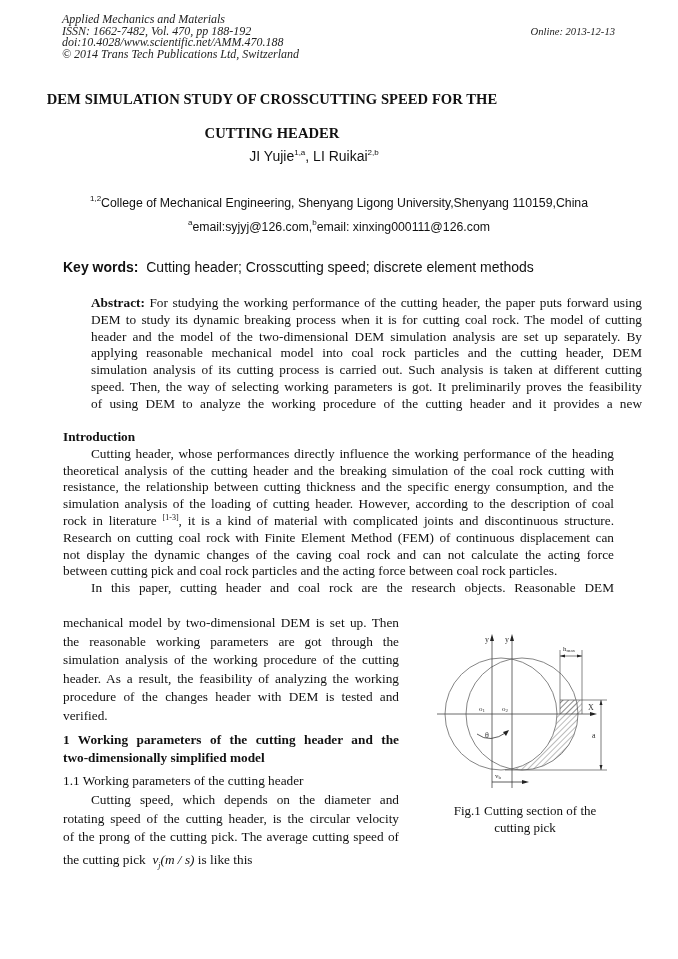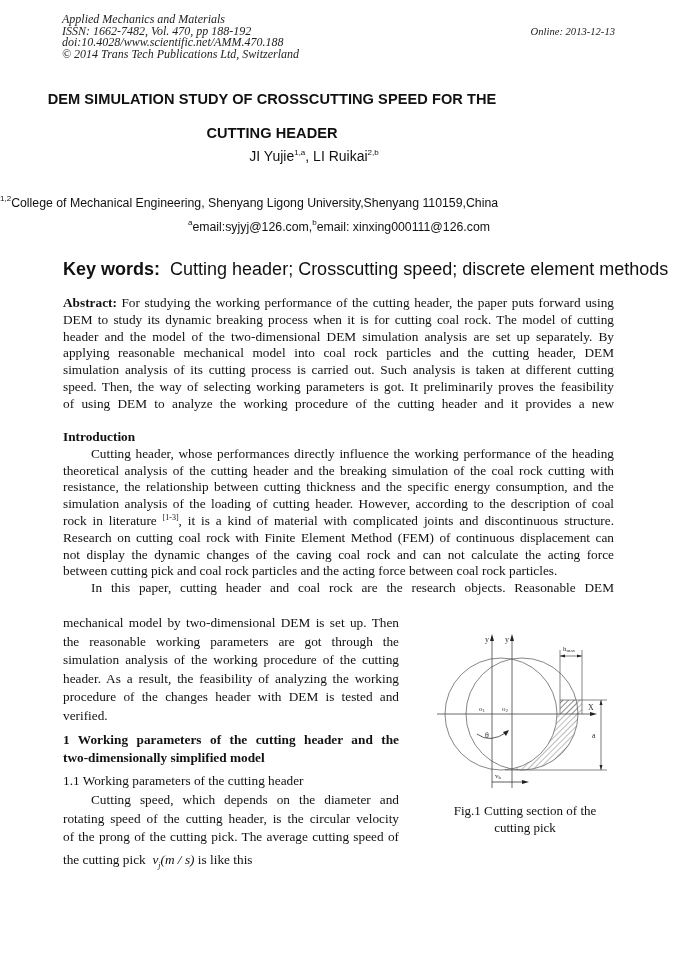--- a/index.html
+++ b/index.html
@@ -2,26 +2,26 @@
 <html><head>
 <meta charset="utf-8">
 <style>
   html, body { margin: 0; padding: 0; background: #ffffff; }
   body { width: 678px; height: 959px; position: relative; overflow: hidden; color: #111; }
   .abs { position: absolute; }
 
   .meta { left: 62px; top: 14px; font-family: "Liberation Serif", serif; font-style: italic; font-size: 12px; line-height: 11.6px; color: #222; }
   .online { right: 63px; top: 14px; font-family: "Liberation Serif", serif; font-style: italic; font-size: 10.6px; color: #222; margin-top: 12px; }
 
-  .title { left: 0; width: 544px; text-align: center; font-family: Liberation Sans, sans-serif; font-weight: bold; font-size: 14.6px; letter-spacing: 0.05px; }
+  .title { left: 0; width: 544px; text-align: center; font-family: Liberation Serif, serif; font-weight: bold; font-size: 14.6px; letter-spacing: 0.05px; }
   .authors { left: 0; width: 628px; text-align: center; top: 148px; font-family: "Liberation Sans", sans-serif; font-size: 14px; }
   .authors sup, .aff sup, .emails sup { font-size: 8px; vertical-align: 6px; line-height: 0; }
-  .aff { left: 0; width: 678px; text-align: left; top: 196px; font-family: "Liberation Sans", sans-serif; font-size: 12.3px; }
+  .aff { left: 0; width: 678px; text-align: center; top: 196px; font-family: "Liberation Sans", sans-serif; font-size: 12.3px; }
   .emails { left: 0; width: 678px; text-align: center; top: 220px; font-family: "Liberation Sans", sans-serif; font-size: 12.3px; }
-  .kw { left: 63px; top: 259px; font-family: "Liberation Sans", sans-serif; font-size: 18px; }
+  .kw { left: 63px; top: 259px; font-family: "Liberation Sans", sans-serif; font-size: 14px; }
   .kw b { font-weight: bold; }
 
   .body-text { font-family: "Liberation Serif", serif; font-size: 13.3px; line-height: 16.8px; text-align: justify; text-align-last: auto; }
   .full { left: 63px; width: 551px; }
   .col { left: 63px; width: 336px; }
   .line { display: block; text-align: justify; text-align-last: justify; white-space: nowrap; }
   .line.last { text-align-last: left; }
   .bold { font-weight: bold; }
   sup.ref { font-size: 8px; vertical-align: 5px; line-height: 0; }
 
@@ -52,21 +52,21 @@
 </div>
 
 <div class="abs emails">
   <sup>a</sup><span>email:syjyj@126.com,</span><sup>b</sup><span>email: xinxing000111@126.com</span>
 </div>
 
 <div class="abs kw">
   <b>Key words:</b>&nbsp; <span>Cutting header; Crosscutting speed; discrete element methods</span>
 </div>
 
-<div class="abs body-text full" style="top:295px;">
+<div class="abs body-text full" style="top:295px;margin-left:28px;">
   <span class="line"><b>Abstract:</b><span> For studying the working performance of the cutting header, the paper puts forward using</span></span>
   <span class="line">DEM to study its dynamic breaking process when it is for cutting coal rock. The model of cutting</span>
   <span class="line">header and the model of the two-dimensional DEM simulation analysis are set up separately. By</span>
   <span class="line">applying reasonable mechanical model into coal rock particles and the cutting header, DEM</span>
   <span class="line">simulation analysis of its cutting process is carried out. Such analysis is taken at different cutting</span>
   <span class="line">speed. Then, the way of selecting working parameters is got. It preliminarily proves the feasibility</span>
   <span class="line">of using DEM to analyze the working procedure of the cutting header and it provides a new</span>
 </div>
 
 <div class="abs body-text full" style="top:429px;">

